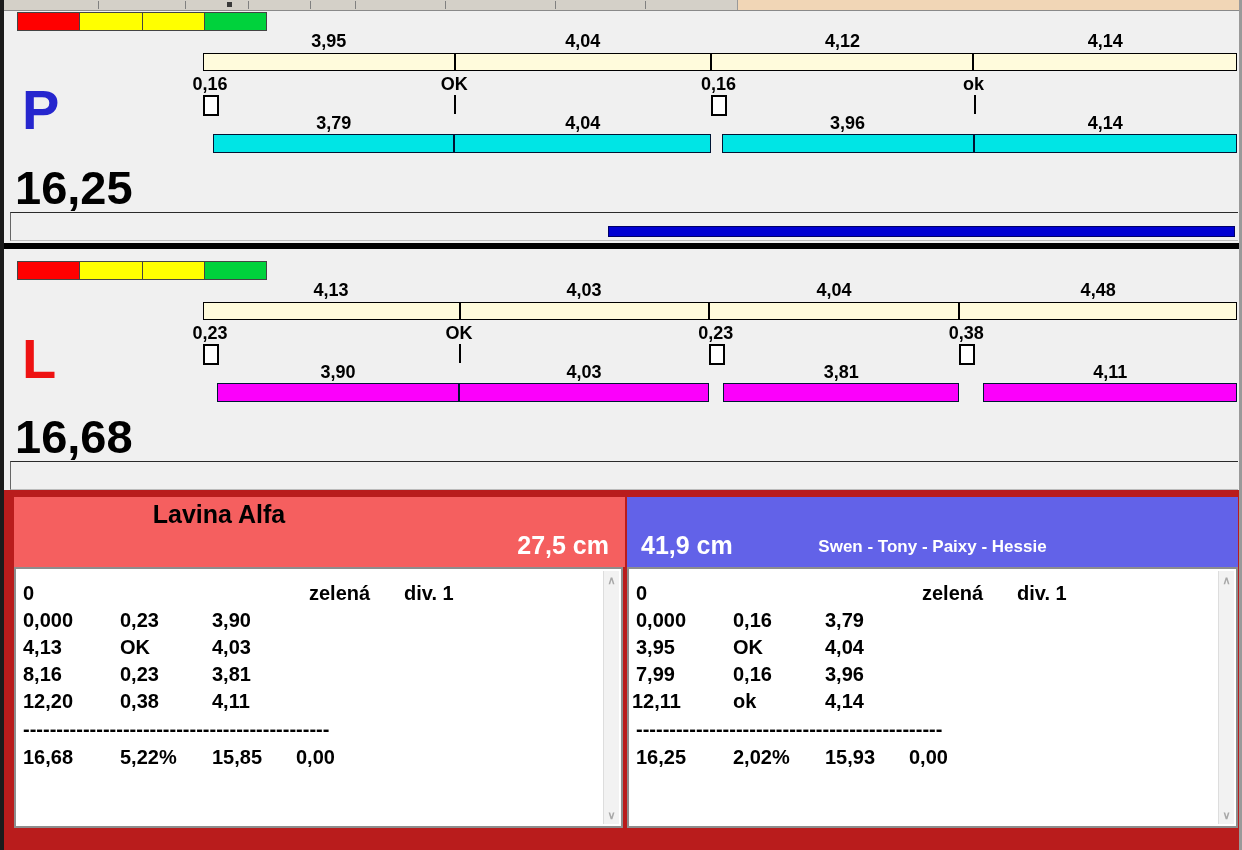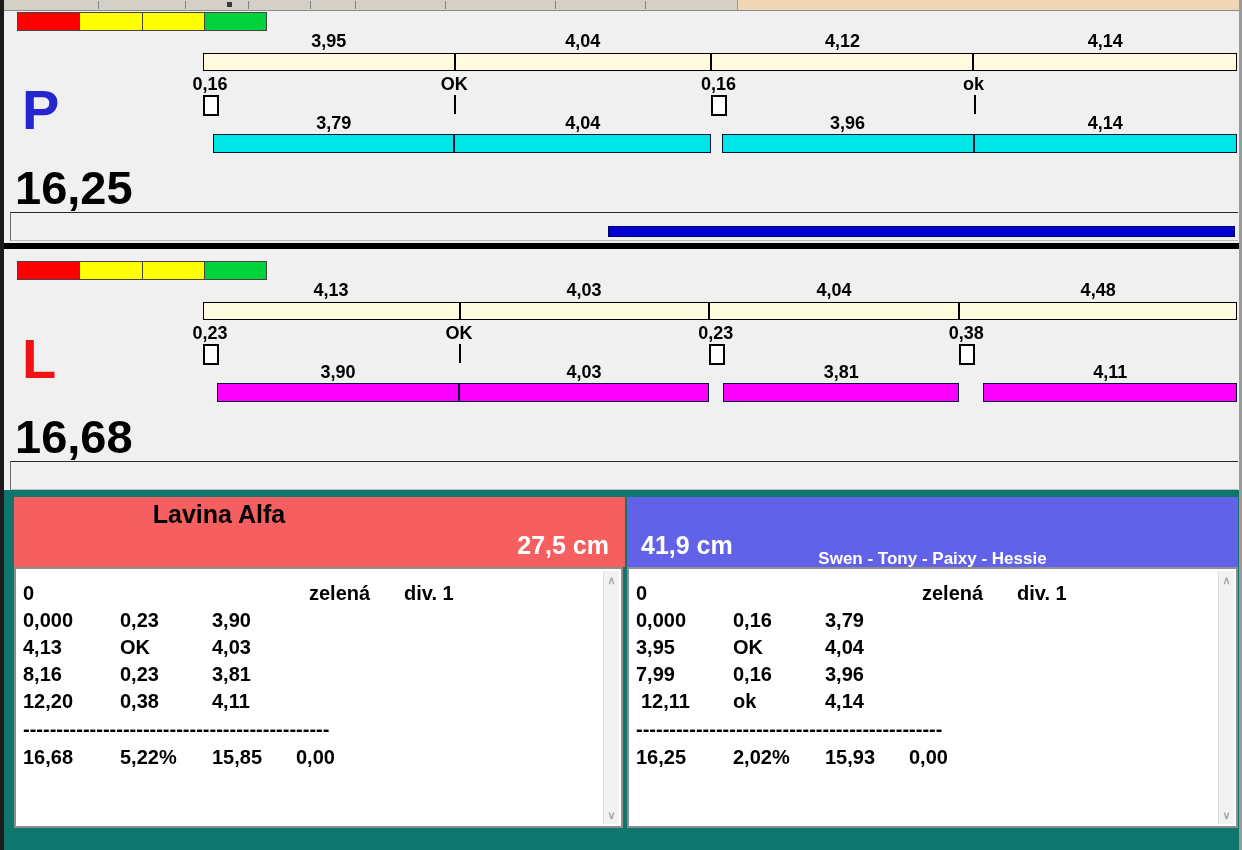--- a/index.html
+++ b/index.html
@@ -47,30 +47,30 @@
 
   .letter{position:absolute;left:22px;top:72px;font-size:56px;line-height:56px;font-weight:bold;}
   .total{position:absolute;left:15px;top:150px;font-size:47px;line-height:56px;font-weight:bold;}
 
   .strip{position:absolute;left:10px;right:4px;top:202px;height:29px;background:#F0F0F0;
          border-top:1px solid #2a2a2a;border-left:1px solid #666;border-bottom:1px solid #bbb;
          box-sizing:border-box;}
   .progress{position:absolute;left:597px;right:3px;top:13px;height:9px;border:1px solid #000066;}
 
   
-  .bottom{position:absolute;top:490px;left:0;width:100%;height:360px;background:#0f766e;}
+  .bottom{position:absolute;top:490px;left:0;width:100%;height:360px;background:#b91c1c;}
   .hdr{position:absolute;top:7px;height:70px;}
   .hdr-left{left:14px;width:611px;}
   .hdr-right{left:627px;width:611px;}
   .title{position:absolute;top:3px;font-size:25px;font-weight:bold;color:#000;white-space:nowrap;}
   .hdr-left .title{left:0;width:410px;text-align:center;}
   .hdr-right .title{left:0;width:100%;text-align:center;}
   .dogs{position:absolute;top:40px;font-size:17px;font-weight:bold;color:#fff;white-space:nowrap;}
   .hdr-left .dogs{left:0;width:410px;text-align:center;}
-  .hdr-right .dogs{left:0;width:100%;text-align:center;margin-top:12px;}
+  .hdr-right .dogs{left:0;width:100%;text-align:center;}
   .hgt{position:absolute;top:34px;font-size:25px;font-weight:bold;color:#fff;white-space:nowrap;}
   .hdr-left .hgt{right:16px;}
   .hdr-right .hgt{left:14px;}
 
   .datetime{position:absolute;left:497px;top:3px;width:258px;height:41px;background:#fff;
             border:1px solid #a0a0a0;font-size:27px;line-height:40px;text-align:center;z-index:10;}
 
   .tbl{position:absolute;top:77px;height:261px;background:#fff;border:2px solid #8d8d8d;box-sizing:border-box;}
   .tbl-left{left:14px;width:609px;}
   .tbl-right{left:627px;width:611px;}
@@ -265,21 +265,21 @@
           <span class="cell" style="left: 7px;">3,95</span>
           <span class="cell" style="left: 104px;">OK</span>
           <span class="cell" style="left: 196px;">4,04</span>
         </div>
         <div class="trow" style="top: 94px;">
           <span class="cell" style="left: 7px;">7,99</span>
           <span class="cell" style="left: 104px;">0,16</span>
           <span class="cell" style="left: 196px;">3,96</span>
         </div>
         <div class="trow" style="top: 121px;">
-          <span class="cell" style="left: 12px;">12,11</span>
+          <span class="cell" style="left: 3px;">12,11</span>
           <span class="cell" style="left: 104px;">ok</span>
           <span class="cell" style="left: 196px;">4,14</span>
         </div>
         <div class="trow" style="top: 149px;">
           <span class="cell" style="left: 7px;">----------------------------------------------</span>
         </div>
         <div class="trow" style="top: 177px;">
           <span class="cell" style="left: 7px;">16,25</span>
           <span class="cell" style="left: 104px;">2,02%</span>
           <span class="cell" style="left: 196px;">15,93</span>

